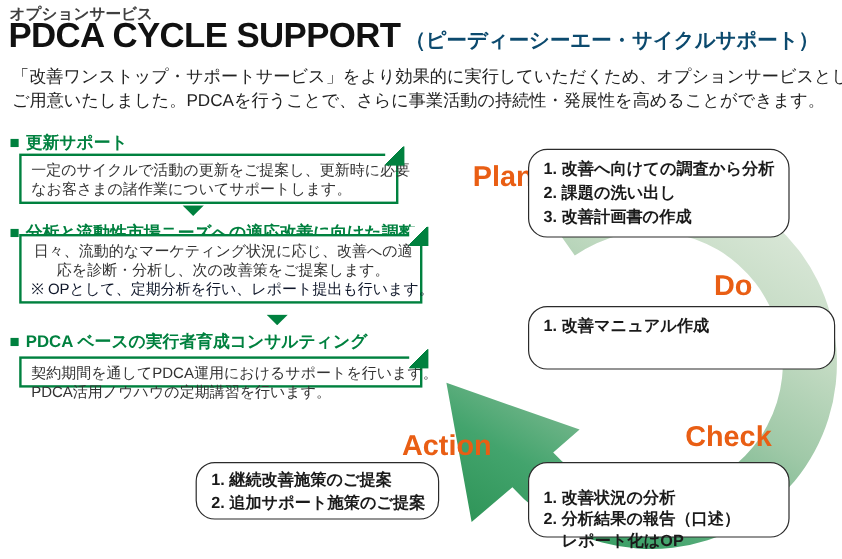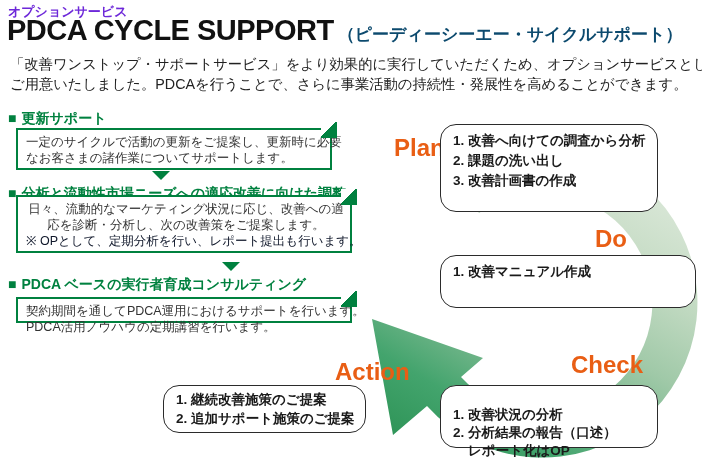--- a/index.html
+++ b/index.html
@@ -2,21 +2,21 @@
 <html><head>
 <meta charset="utf-8">
 <style>
   * { margin:0; padding:0; box-sizing:border-box; }
   html,body { background:#fff; }
   .page {
     position:relative; width:702px; height:466px; background:#ffffff;
     font-family:"Liberation Sans", sans-serif; overflow:hidden; color:#1a1a1a;
   }
   
-  .kicker { position:absolute; left:8px; top:3px; font-size:13px; font-weight:bold; color:#6d28d9; }
+  .kicker { position:absolute; left:8px; top:3px; font-size:13px; font-weight:bold; color:#404040; }
   .title-row { position:absolute; left:7px; top:14px; display:flex; align-items:baseline; white-space:nowrap; }
   .title { font-size:29px; font-weight:bold; color:#111; letter-spacing:-0.5px; }
   .title-sub { font-size:17px; font-weight:bold; color:#0c4a6e; margin-left:4px; }
   .intro { position:absolute; left:10px; top:54px; font-size:14.3px; line-height:20px; color:#222; white-space:nowrap; }
   
   .svc-h { position:absolute; font-size:14px; font-weight:bold; color:#00813f; white-space:nowrap; }
   .svc-h .bullet { margin-right:5px; }
   .svc-box {
     position:absolute; background:#fff; border:2px solid #00813f;
     font-size:12.5px; line-height:16px; color:#333; padding:4px 4px 4px 8px; white-space:nowrap;
@@ -43,21 +43,21 @@
   .cycle-label { position:absolute; font-size:24px; font-weight:bold; color:#e95e14; white-space:nowrap; }
   #label-plan   { left:394px; top:134px; }
   #label-do     { left:595px; top:225px; }
   #label-check  { left:571px; top:351px; }
   #label-action { left:335px; top:358px; }
   .cycle-box {
     position:absolute; background:#fff; border:1.5px solid #2b2b2b; border-radius:16px;
     font-size:13.5px; font-weight:600; color:#1a1a1a; line-height:20px;
     padding:6px 8px 6px 12px; white-space:nowrap;
   }
-  #box-plan   { left:440px; top:124px; width:218px; height:88px; }
+  #box-plan   { left:440px; top:124px; width:218px; height:74px; }
   #box-do     { left:440px; top:255px; width:256px; height:53px; }
   #box-check  { left:440px; top:385px; width:218px; height:63px; line-height:18px; padding-top:20px; }
   #box-action { left:163px; top:385px; width:203px; height:48px; line-height:19px; padding-top:4px; }
   .indent { padding-left:15px; }
 </style>
 </head>
 <body>
 
 <div class="page">
 

